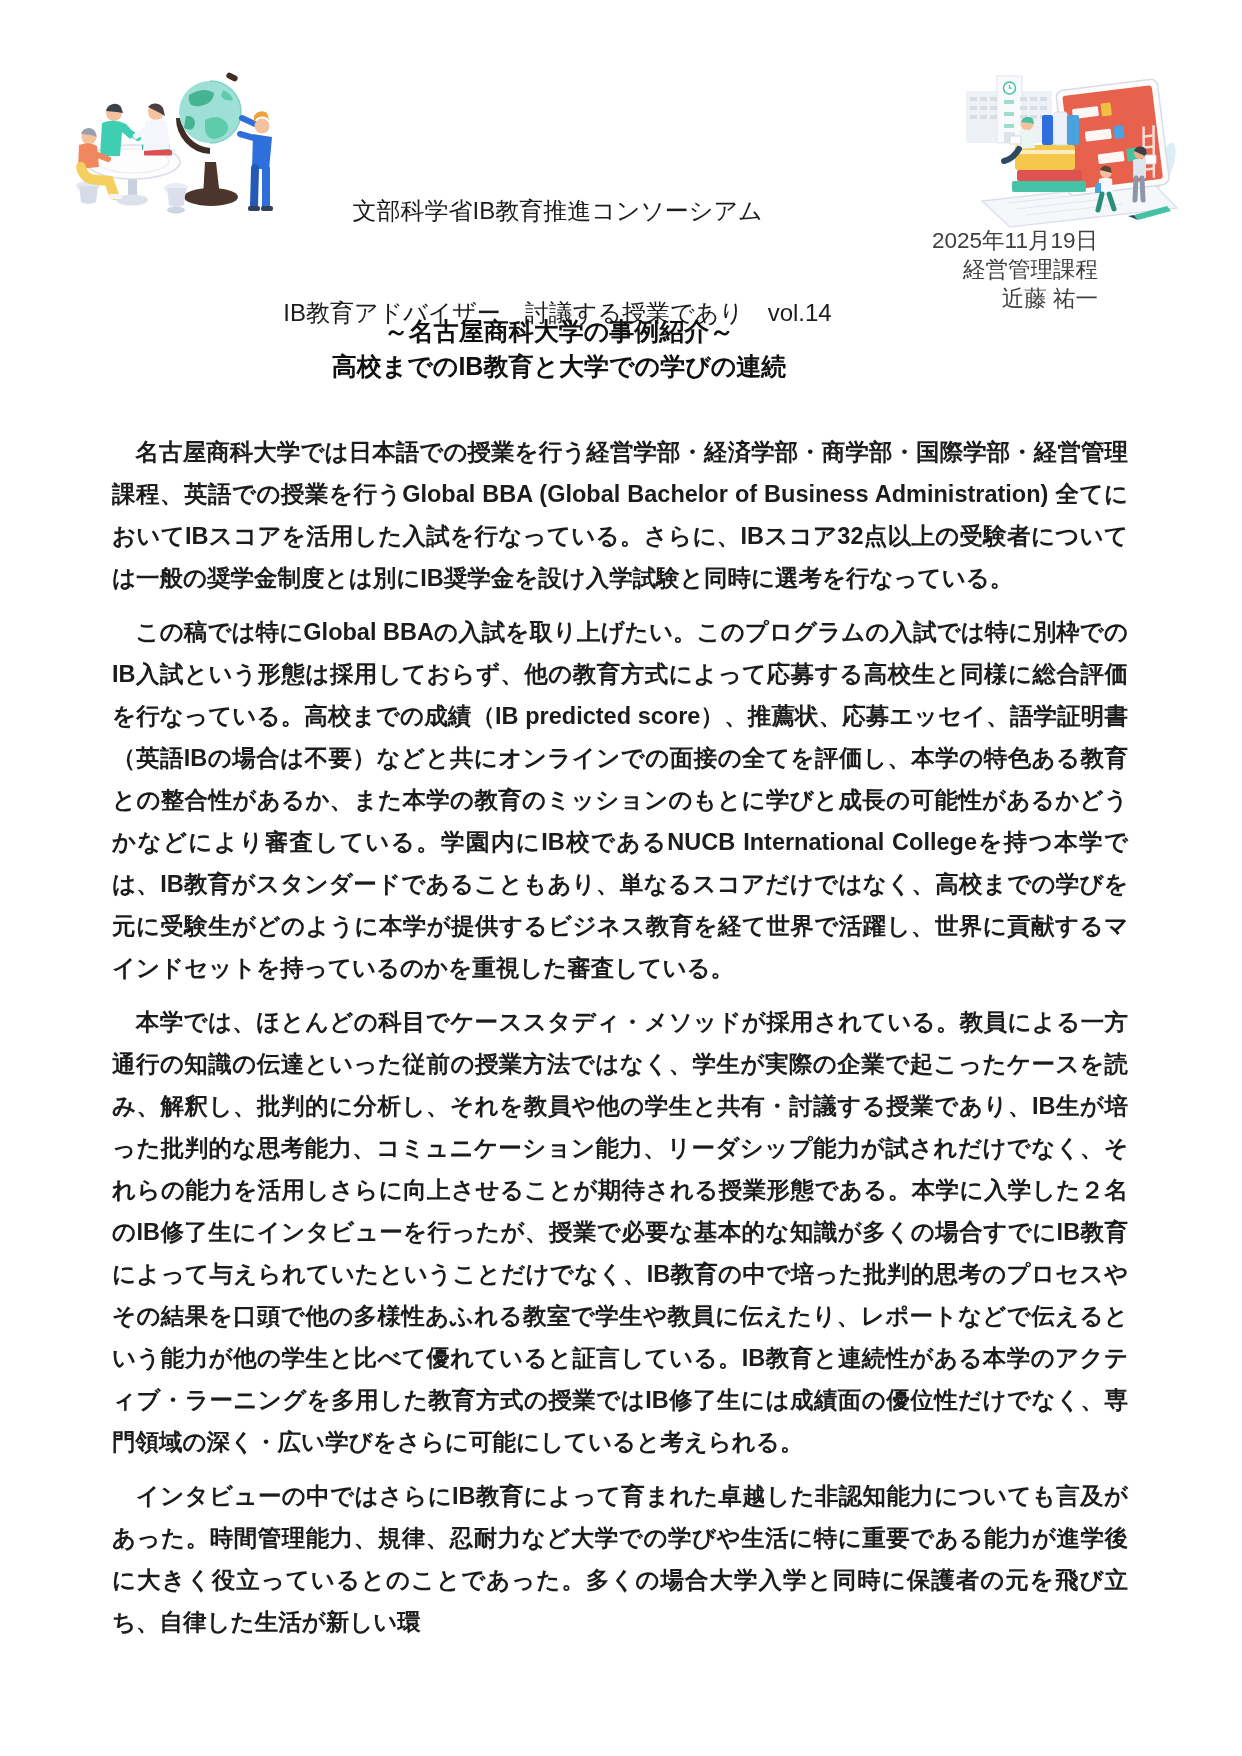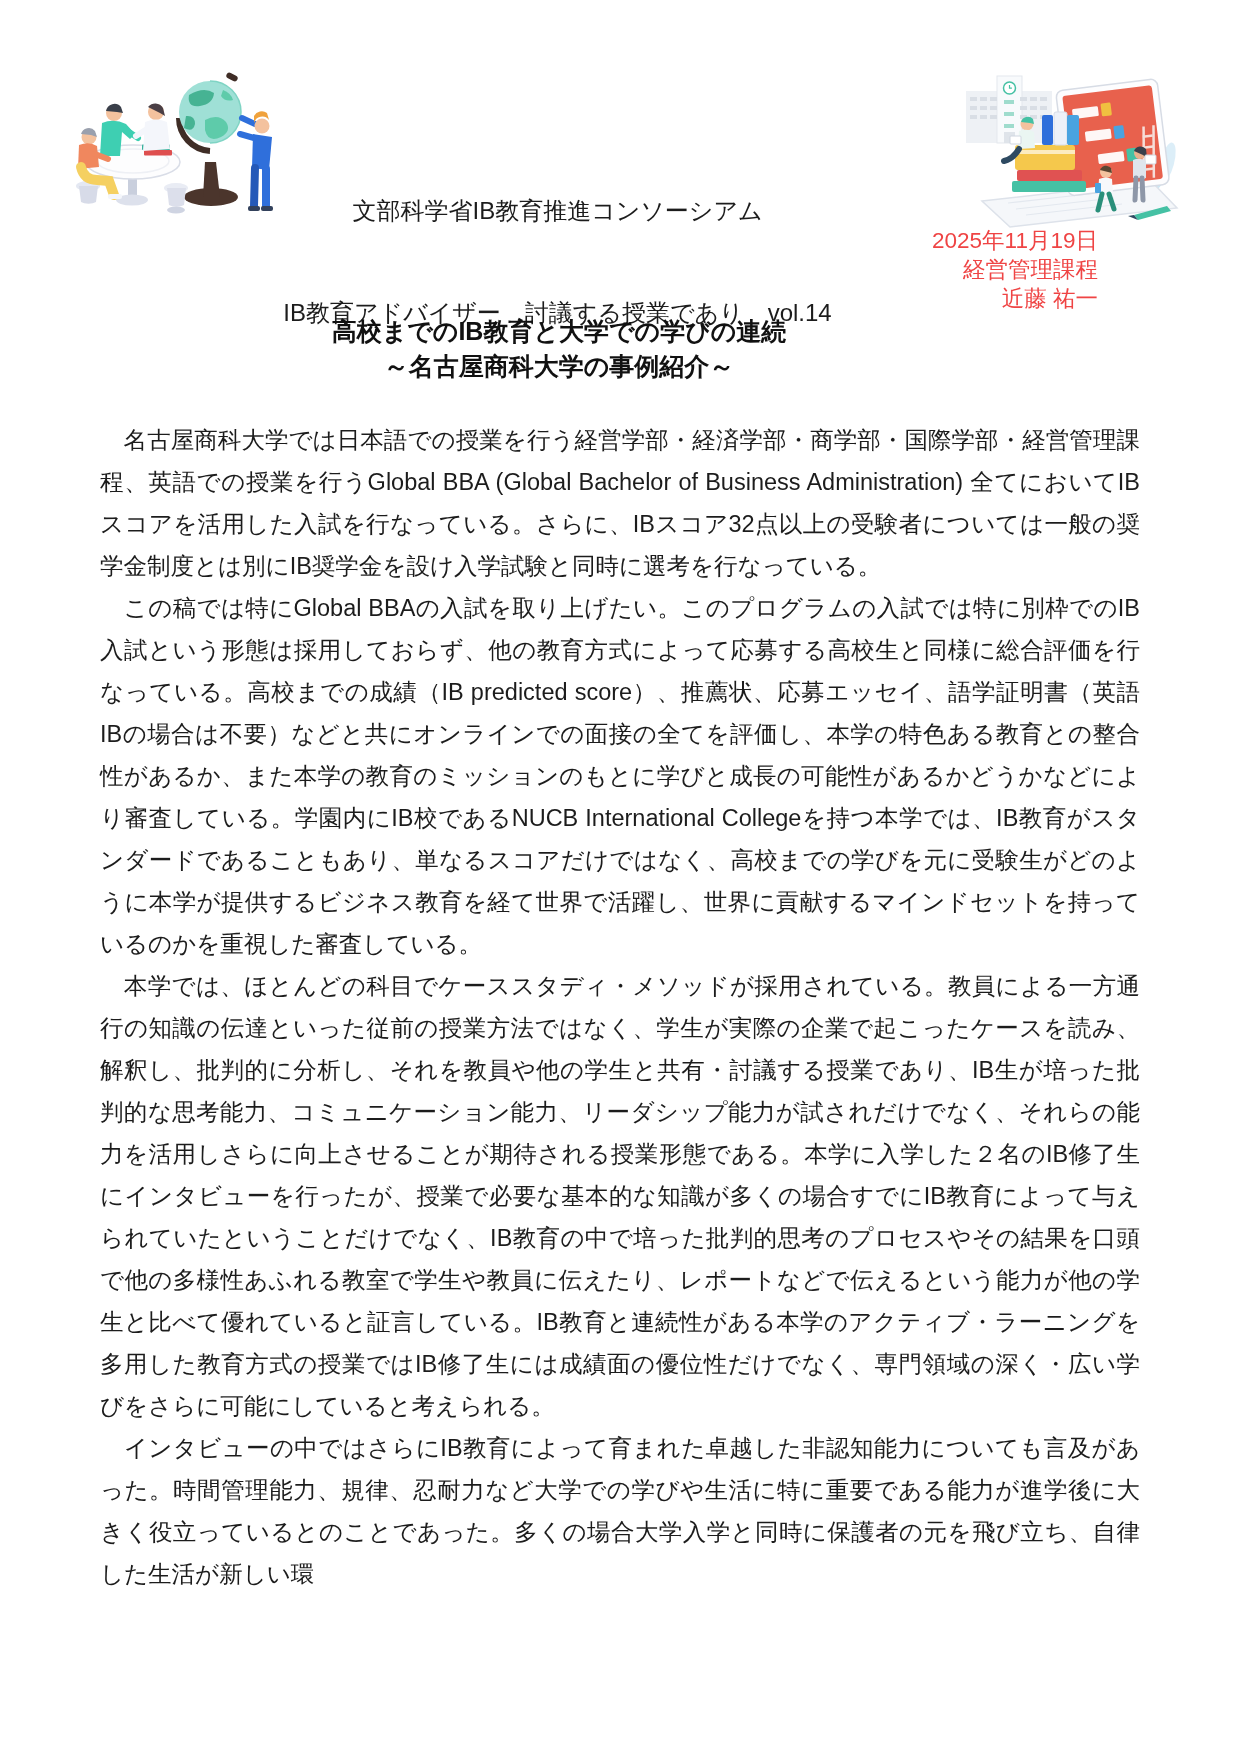--- a/index.html
+++ b/index.html
@@ -16,32 +16,32 @@
   .illus-left{left:58px;top:66px;width:228px;height:154px;}
   .illus-right{left:956px;top:60px;width:228px;height:168px;}
   .illus svg{width:100%;height:100%;display:block;}
   .header-text{
     position:absolute;left:0;top:126px;width:1115px;
     text-align:center;font-size:24px;line-height:34px;color:#1c1c1c;
     white-space:pre;
   }
   .meta{
     position:absolute;top:226px;right:112px;
-    text-align:right;font-size:22.5px;line-height:29px;color:#ef4444;
+    text-align:right;font-size:22.5px;line-height:29px;color:#404040;
   }
   .doc-title{
     position:absolute;left:0;top:314px;width:1118px;
     text-align:center;font-weight:bold;font-size:25px;line-height:35px;color:#111;
   }
   .body-text{
     position:absolute;left:100px;top:419px;width:1040px;
     font-size:23.5px;line-height:42px;text-align:justify;
     color:#1c1c1c;
   }
-  .body-text p{margin:0;padding:0;}
+  .body-text p{margin:12px;padding:0;font-weight:bold;}
 </style>
 </head>
 <body>
 
 <div class="page">
 
   <div class="illus illus-left">
     <svg viewBox="0 0 228 154">
 
       <ellipse cx="153" cy="131" rx="27" ry="9" fill="#4b352c"></ellipse>
@@ -204,22 +204,22 @@
     </svg>
   </div>
 
   <div class="meta">
     <div>2025年11月19日</div>
     <div>経営管理課程</div>
     <div>近藤 祐一</div>
   </div>
 
   <div class="doc-title">
+    <div>～名古屋商科大学の事例紹介～</div>
     <div>高校までのIB教育と大学での学びの連続</div>
-    <div>～名古屋商科大学の事例紹介～</div>
   </div>
 
   <div class="body-text">
     <p>　名古屋商科大学では日本語での授業を行う経営学部・経済学部・商学部・国際学部・経営管理課程、英語での授業を行うGlobal BBA (Global Bachelor of Business Administration) 全てにおいてIBスコアを活用した入試を行なっている。さらに、IBスコア32点以上の受験者については一般の奨学金制度とは別にIB奨学金を設け入学試験と同時に選考を行なっている。</p>
     <p>　この稿では特にGlobal BBAの入試を取り上げたい。このプログラムの入試では特に別枠でのIB入試という形態は採用しておらず、他の教育方式によって応募する高校生と同様に総合評価を行なっている。高校までの成績（IB predicted score）、推薦状、応募エッセイ、語学証明書（英語IBの場合は不要）などと共にオンラインでの面接の全てを評価し、本学の特色ある教育との整合性があるか、また本学の教育のミッションのもとに学びと成長の可能性があるかどうかなどにより審査している。学園内にIB校であるNUCB International Collegeを持つ本学では、IB教育がスタンダードであることもあり、単なるスコアだけではなく、高校までの学びを元に受験生がどのように本学が提供するビジネス教育を経て世界で活躍し、世界に貢献するマインドセットを持っているのかを重視した審査している。</p>
     <p>　本学では、ほとんどの科目でケーススタディ・メソッドが採用されている。教員による一方通行の知識の伝達といった従前の授業方法ではなく、学生が実際の企業で起こったケースを読み、解釈し、批判的に分析し、それを教員や他の学生と共有・討議する授業であり、IB生が培った批判的な思考能力、コミュニケーション能力、リーダシップ能力が試されだけでなく、それらの能力を活用しさらに向上させることが期待される授業形態である。本学に入学した２名のIB修了生にインタビューを行ったが、授業で必要な基本的な知識が多くの場合すでにIB教育によって与えられていたということだけでなく、IB教育の中で培った批判的思考のプロセスやその結果を口頭で他の多様性あふれる教室で学生や教員に伝えたり、レポートなどで伝えるという能力が他の学生と比べて優れていると証言している。IB教育と連続性がある本学のアクティブ・ラーニングを多用した教育方式の授業ではIB修了生には成績面の優位性だけでなく、専門領域の深く・広い学びをさらに可能にしていると考えられる。</p>
     <p>　インタビューの中ではさらにIB教育によって育まれた卓越した非認知能力についても言及があった。時間管理能力、規律、忍耐力など大学での学びや生活に特に重要である能力が進学後に大きく役立っているとのことであった。多くの場合大学入学と同時に保護者の元を飛び立ち、自律した生活が新しい環</p>
   </div>
 
 </div>

